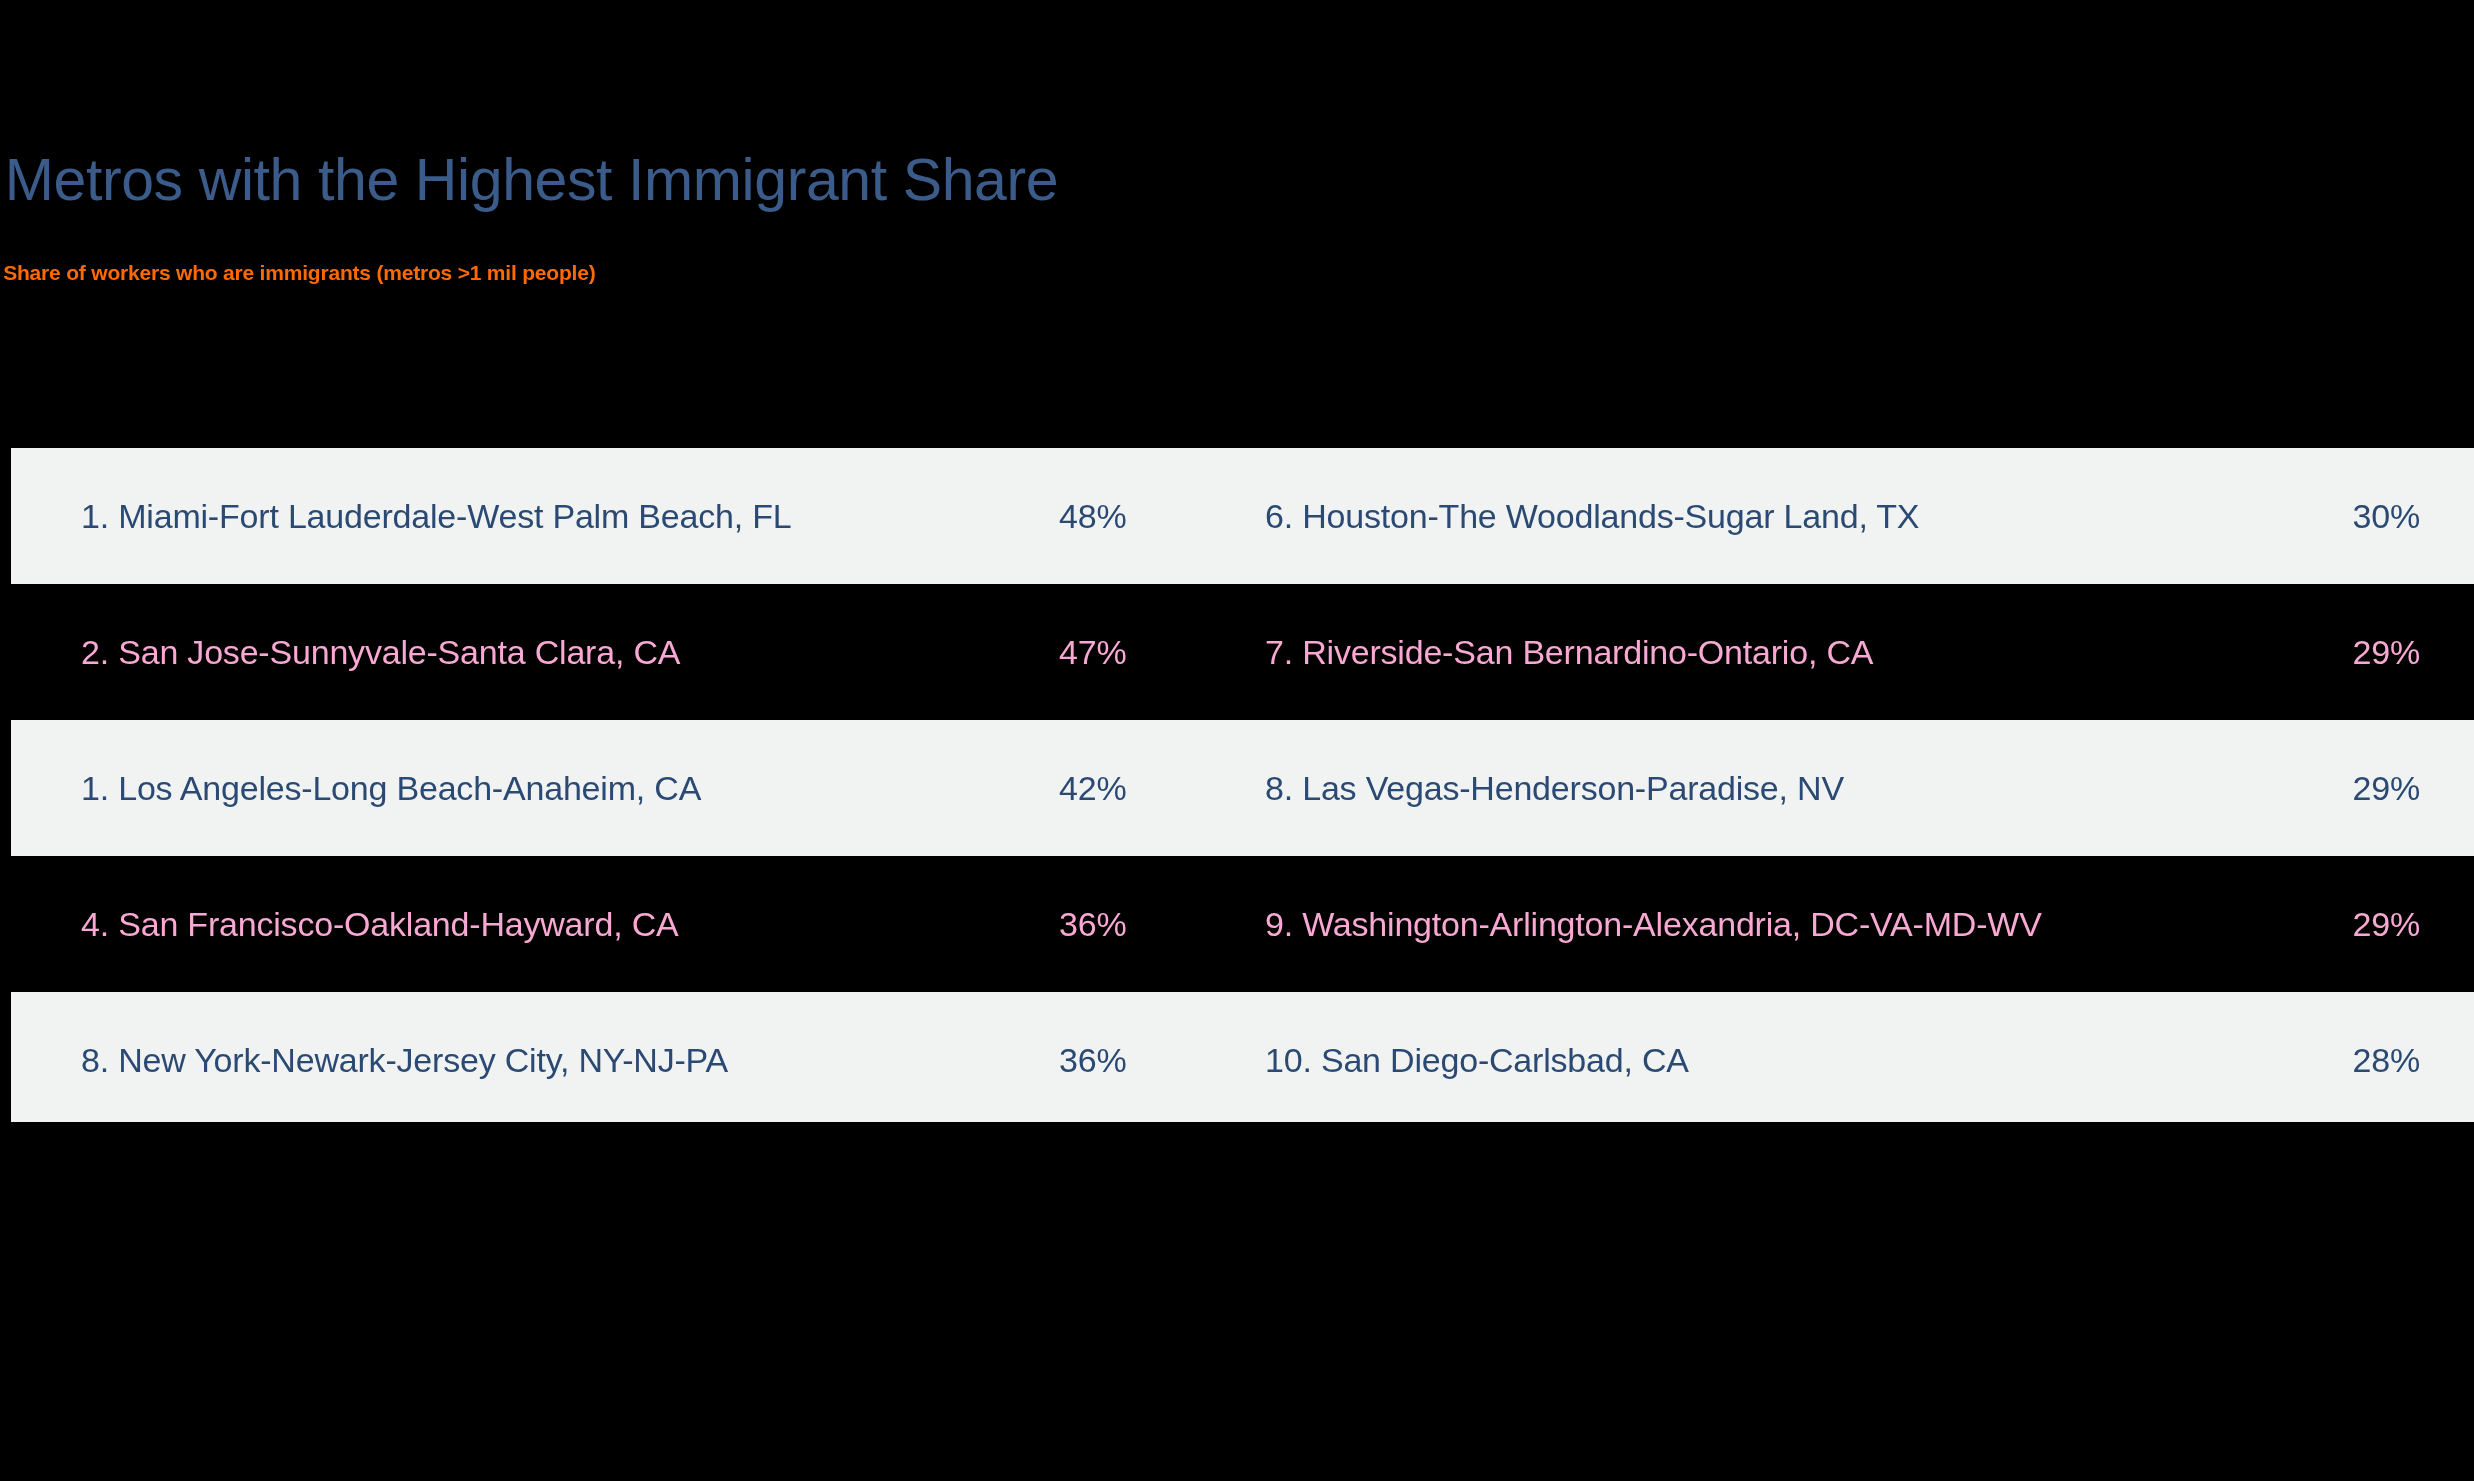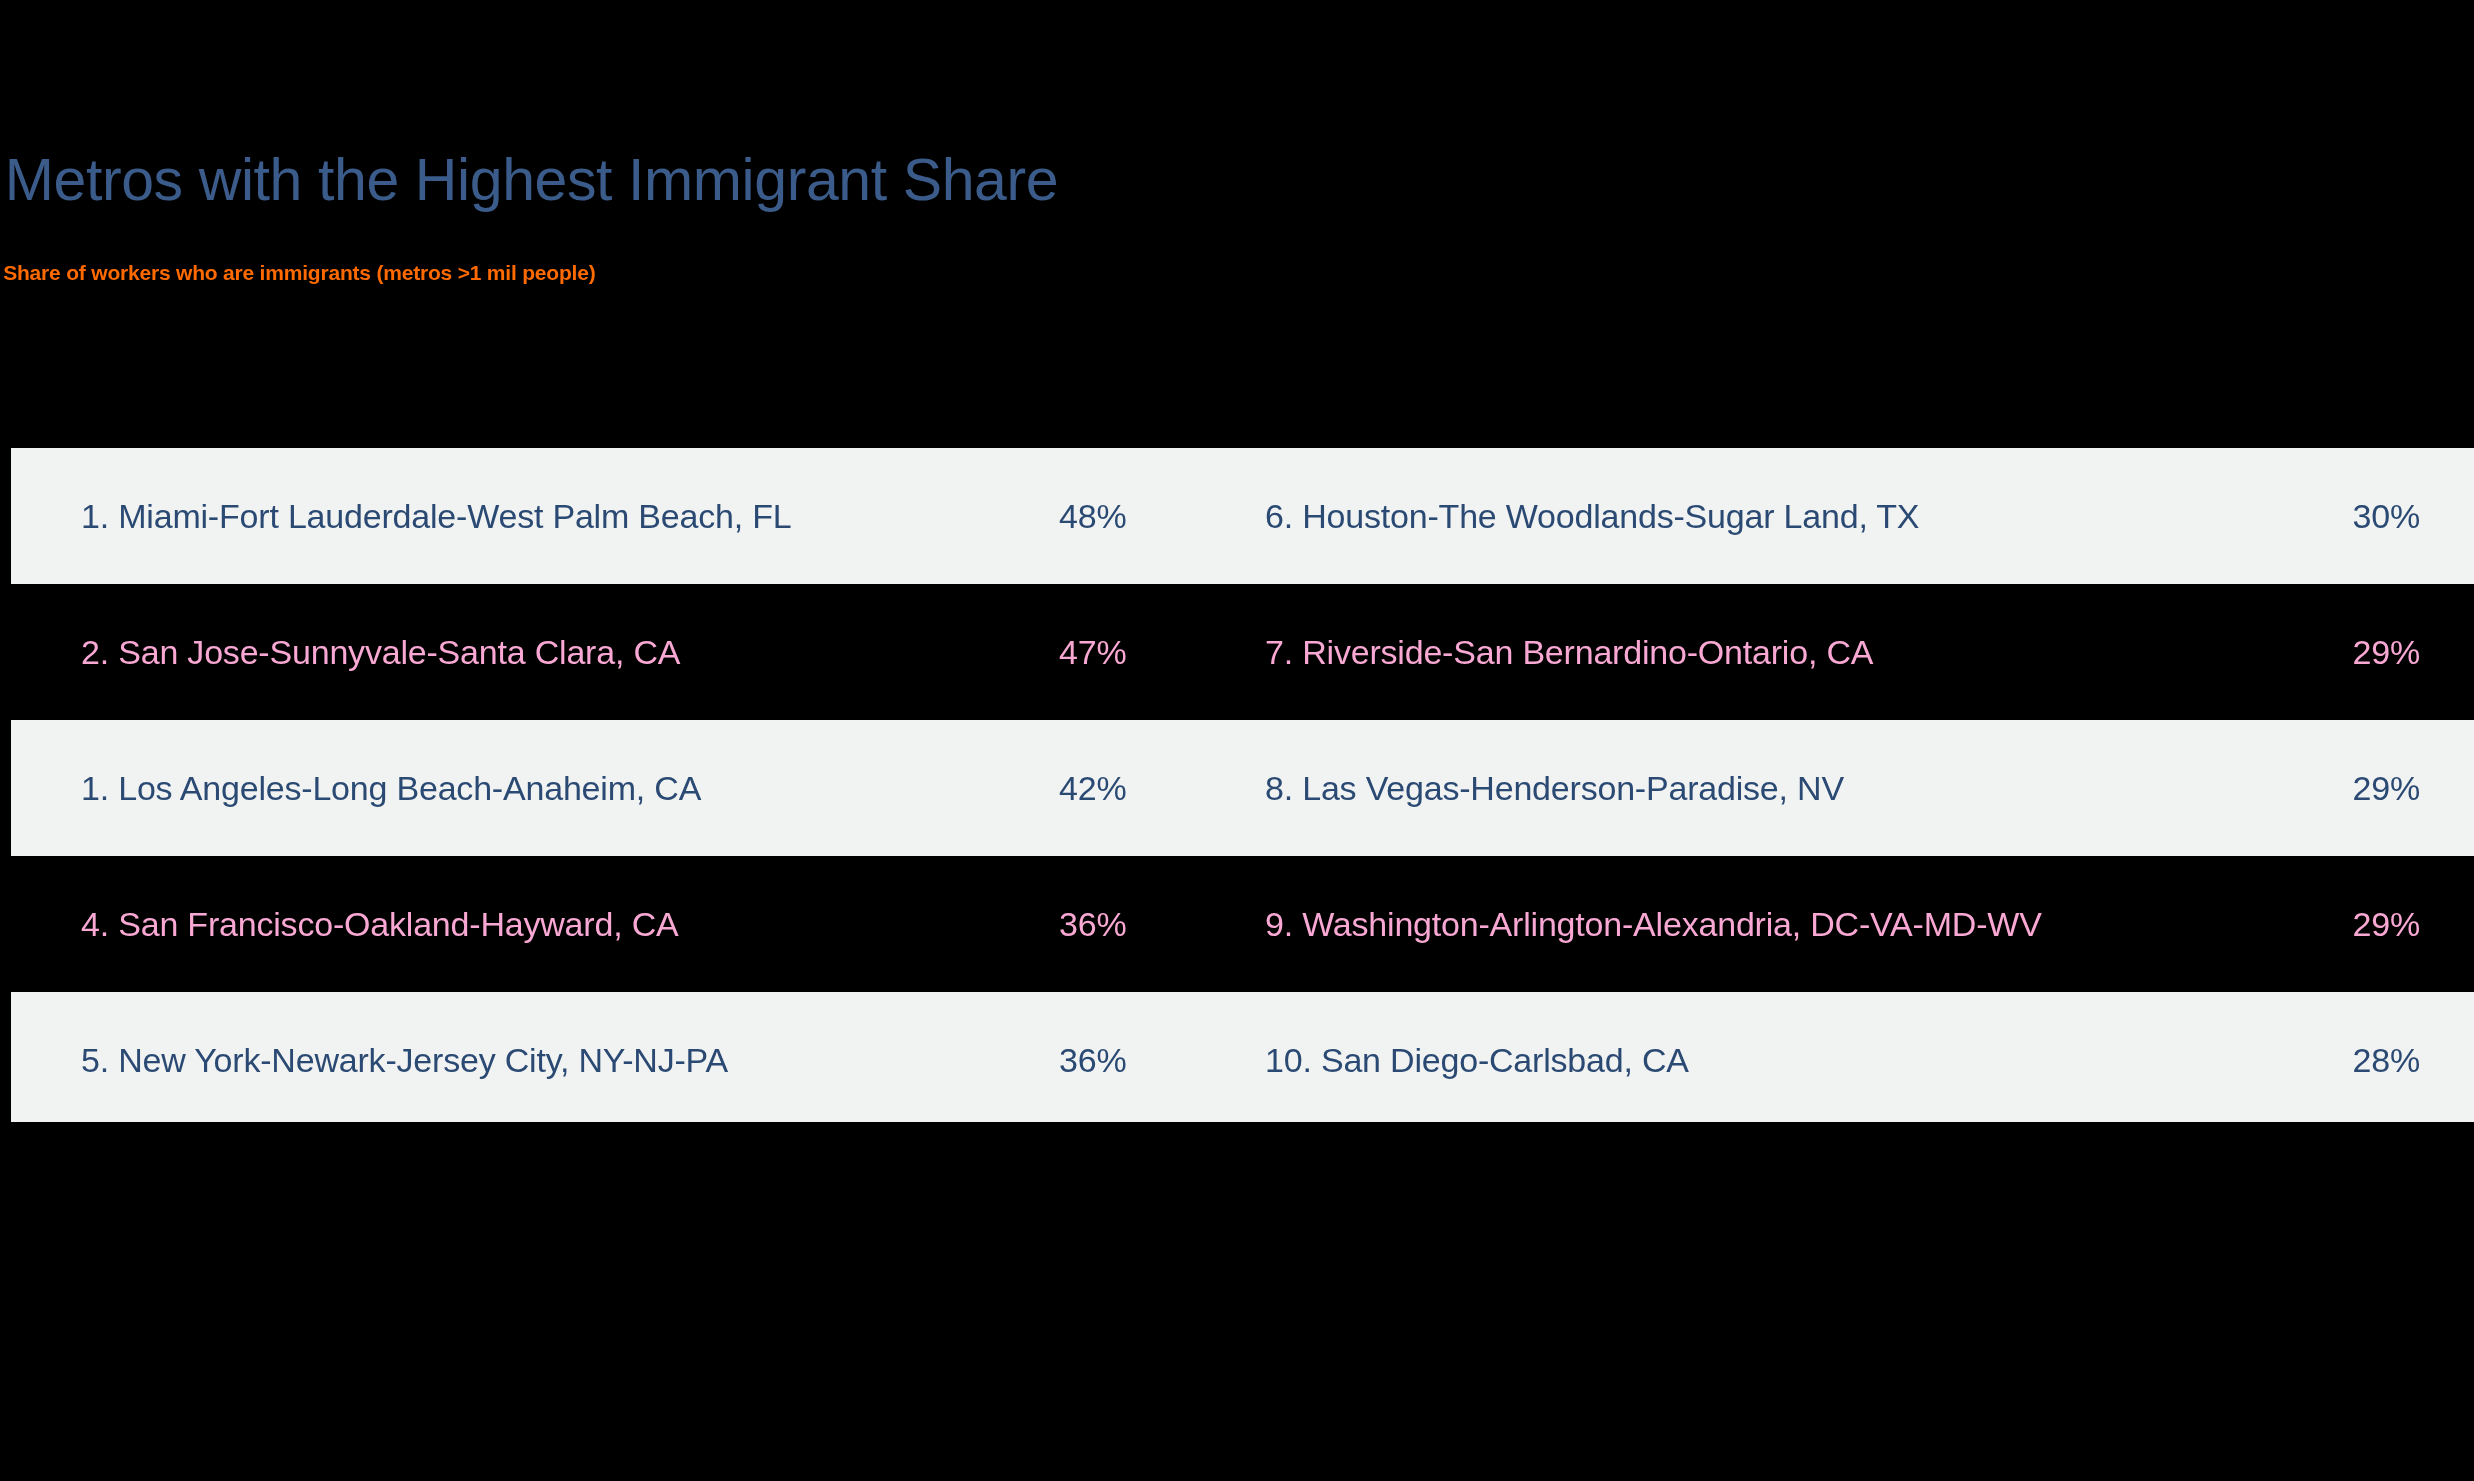--- a/index.html
+++ b/index.html
@@ -125,21 +125,21 @@
       <div class="row-cell cell-label-right">8. Las Vegas-Henderson-Paradise, NV</div>
       <div class="row-cell cell-value-right">29%</div>
     </div>
     <div class="table-row band-dark">
       <div class="row-cell cell-label-left">4. San Francisco-Oakland-Hayward, CA</div>
       <div class="row-cell cell-value-left">36%</div>
       <div class="row-cell cell-label-right">9. Washington-Arlington-Alexandria, DC-VA-MD-WV</div>
       <div class="row-cell cell-value-right">29%</div>
     </div>
     <div class="table-row band-light">
-      <div class="row-cell cell-label-left">5. New York-Newark-Jersey City, NY-NJ-PA</div>
+      <div class="row-cell cell-label-left">8. New York-Newark-Jersey City, NY-NJ-PA</div>
       <div class="row-cell cell-value-left">36%</div>
       <div class="row-cell cell-label-right">10. San Diego-Carlsbad, CA</div>
       <div class="row-cell cell-value-right">28%</div>
     </div>
   </div>
 
 <div id="footer">
   
 
   

